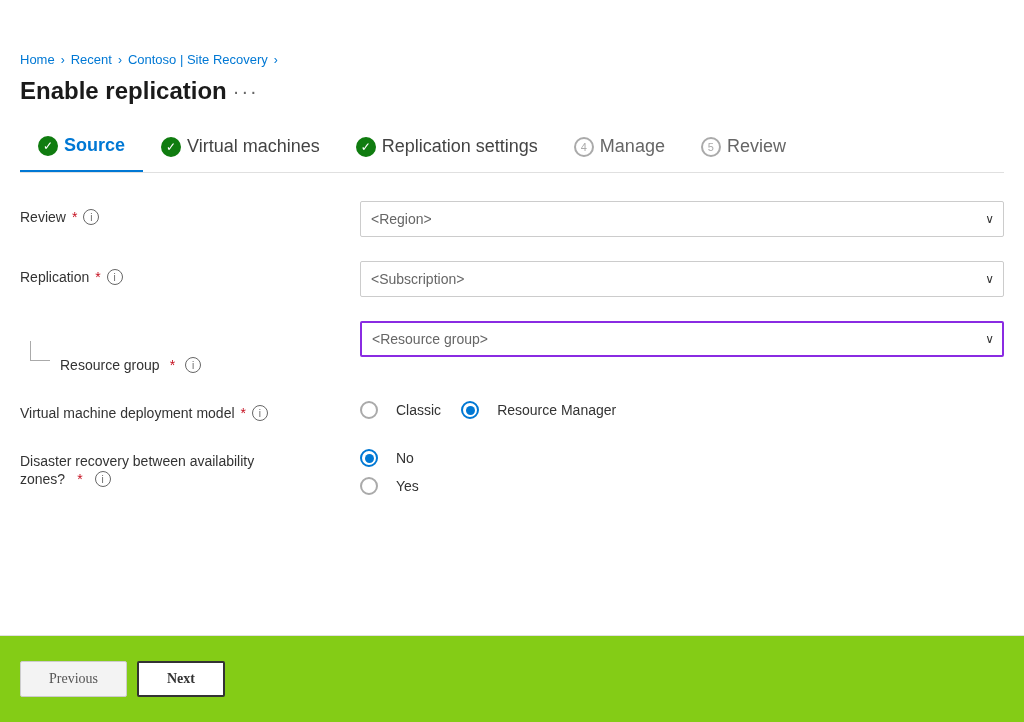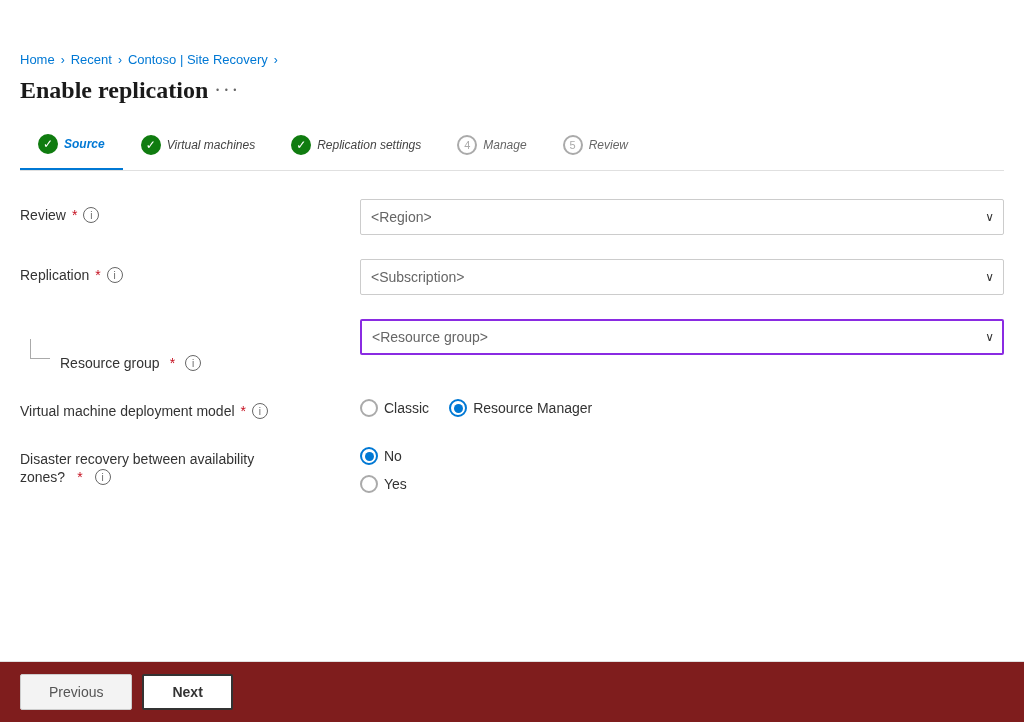--- a/index.html
+++ b/index.html
@@ -4,36 +4,36 @@
   <style>
     * { box-sizing: border-box; margin: 0; padding: 0; }
     body { font-family: 'Segoe UI', Arial, sans-serif; font-size: 14px; color: #333; background: #fff; }
 
     .page-wrapper { display: flex; flex-direction: column; min-height: 722px; }
 
     .breadcrumb-bar { padding: 12px 20px 0 20px; display: flex; align-items: center; gap: 6px; font-size: 13px; color: #0078d4; }
     .breadcrumb-bar span { color: #0078d4; cursor: pointer; margin-top: 40px; }
     .breadcrumb-sep { color: #999; font-size: 12px; }
 
-    .page-header { padding: 10px 20px 20px 20px; display: flex; align-items: center; gap: 6px; font-family: Liberation Serif, serif; }
+    .page-header { padding: 10px 20px 20px 20px; display: flex; align-items: center; gap: 6px; }
     .page-title { font-size: 24px; font-weight: 600; color: #1a1a1a; }
     .more-options { font-size: 20px; color: #666; cursor: pointer; letter-spacing: 2px; }
 
     .content-area { flex: 1; padding: 0 20px 20px 20px; }
 
     
     .steps-nav { display: flex; align-items: center; gap: 0; border-bottom: 1px solid #e0e0e0; padding-bottom: 0; margin-bottom: 28px; }
     .step-item { display: flex; align-items: center; gap: 6px; padding: 10px 18px 14px 18px; cursor: pointer; position: relative; color: #666; font-size: 14px; white-space: nowrap; }
     .step-item.active { color: #0078d4; border-bottom: 2px solid #0078d4; }
     .step-item.active .step-label { color: #0078d4; font-weight: 600; }
     .step-item.completed .step-label { color: #444; }
     .step-circle { width: 20px; height: 20px; border-radius: 50%; border: 2px solid #aaa; display: flex; align-items: center; justify-content: center; font-size: 11px; color: #aaa; flex-shrink: 0; }
     .step-circle.completed { background: #107c10; border-color: #107c10; color: #fff; font-size: 12px; }
     .step-circle.active { background: #107c10; border-color: #107c10; color: #fff; font-size: 12px; }
-    .step-label { font-size: 12px; font-style: italic; }
+    .step-label { font-size: 18px; }
 
     
     .form-section { max-width: 1000px; }
     .form-row { display: flex; align-items: flex-start; margin-bottom: 24px; gap: 20px; }
     .form-label-col { width: 320px; display: flex; align-items: center; gap: 6px; flex-shrink: 0; padding-top: 8px; }
     .form-label { font-size: 14px; color: #333; }
     .required-star { color: #c50f1f; }
     .info-icon { width: 16px; height: 16px; border-radius: 50%; border: 1.5px solid #666; display: inline-flex; align-items: center; justify-content: center; font-size: 10px; color: #666; cursor: pointer; flex-shrink: 0; }
     .form-control-col { flex: 1; }
 
@@ -43,29 +43,29 @@
     .dropdown-select.active-focus { border: 2px solid #8a2be2; }
 
     
     .resource-group-row { display: flex; align-items: flex-start; gap: 20px; margin-bottom: 24px; }
     .resource-group-indent { width: 320px; flex-shrink: 0; display: flex; align-items: center; padding-top: 8px; }
     .indent-line { width: 20px; height: 20px; border-left: 1.5px solid #aaa; border-bottom: 1.5px solid #aaa; margin-left: 10px; margin-right: 10px; flex-shrink: 0; }
     .resource-group-label-wrap { display: flex; align-items: flex-start; gap: 10px; margin-top: 28px; }
 
     
     .radio-group { display: flex; align-items: center; gap: 20px; padding-top: 4px; }
-    .radio-option { display: flex; align-items: center; gap: 6px; cursor: pointer; }
+    .radio-option { display: flex; align-items: center; gap: 18px; cursor: pointer; }
     .radio-outer { width: 18px; height: 18px; border-radius: 50%; border: 2px solid #aaa; display: flex; align-items: center; justify-content: center; flex-shrink: 0; }
     .radio-outer.selected { border-color: #0078d4; }
     .radio-inner { width: 9px; height: 9px; border-radius: 50%; background: #0078d4; }
 
     .radio-group-vertical { display: flex; flex-direction: column; gap: 10px; padding-top: 4px; }
 
     
-    .footer { border-top: 1px solid #e0e0e0; padding: 12px 20px; display: flex; gap: 10px; background: #7f1d1d; }
+    .footer { border-top: 1px solid #e0e0e0; padding: 25px 20px; display: flex; gap: 10px; background: #84cc16; font-family: Liberation Serif, serif; }
     .btn { padding: 8px 28px; font-size: 14px; cursor: pointer; border-radius: 2px; font-family: inherit; }
     .btn-secondary { background: #f3f3f3; border: 1px solid #ccc; color: #555; }
     .btn-primary { background: #fff; border: 2px solid #333; color: #333; font-weight: 600; }
   </style>
 </head>
 <body>
 
 <div class="page-wrapper">
 
   <div class="breadcrumb-bar">

